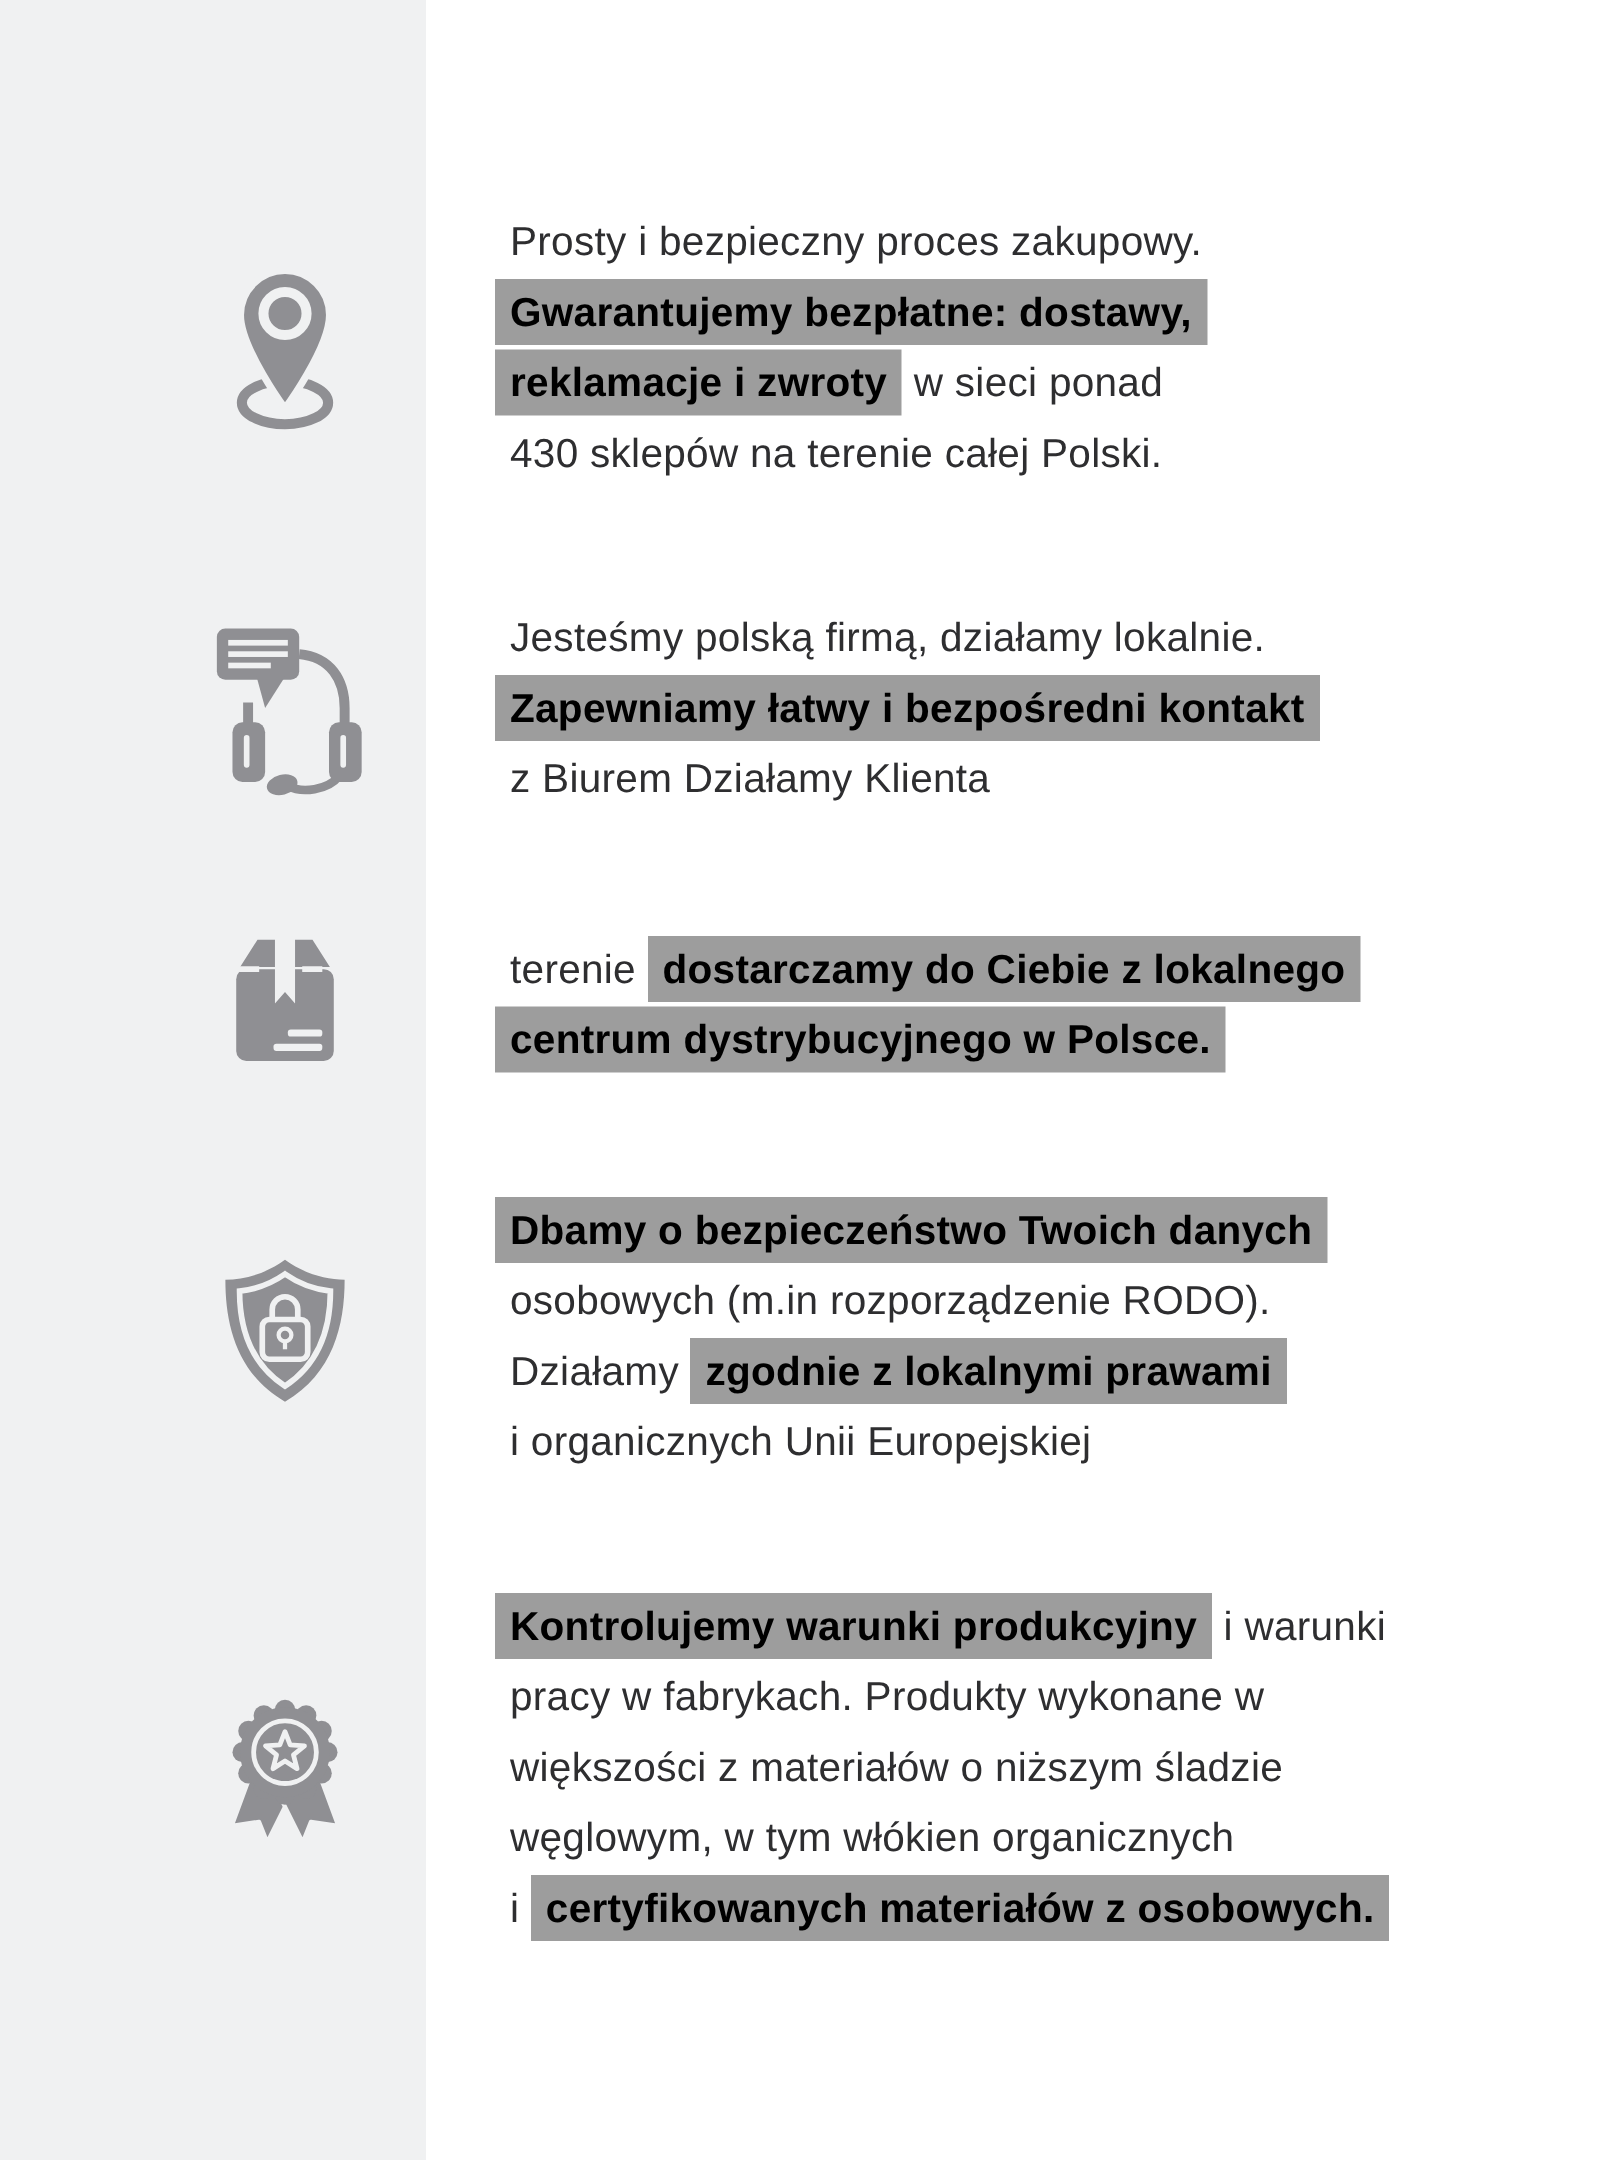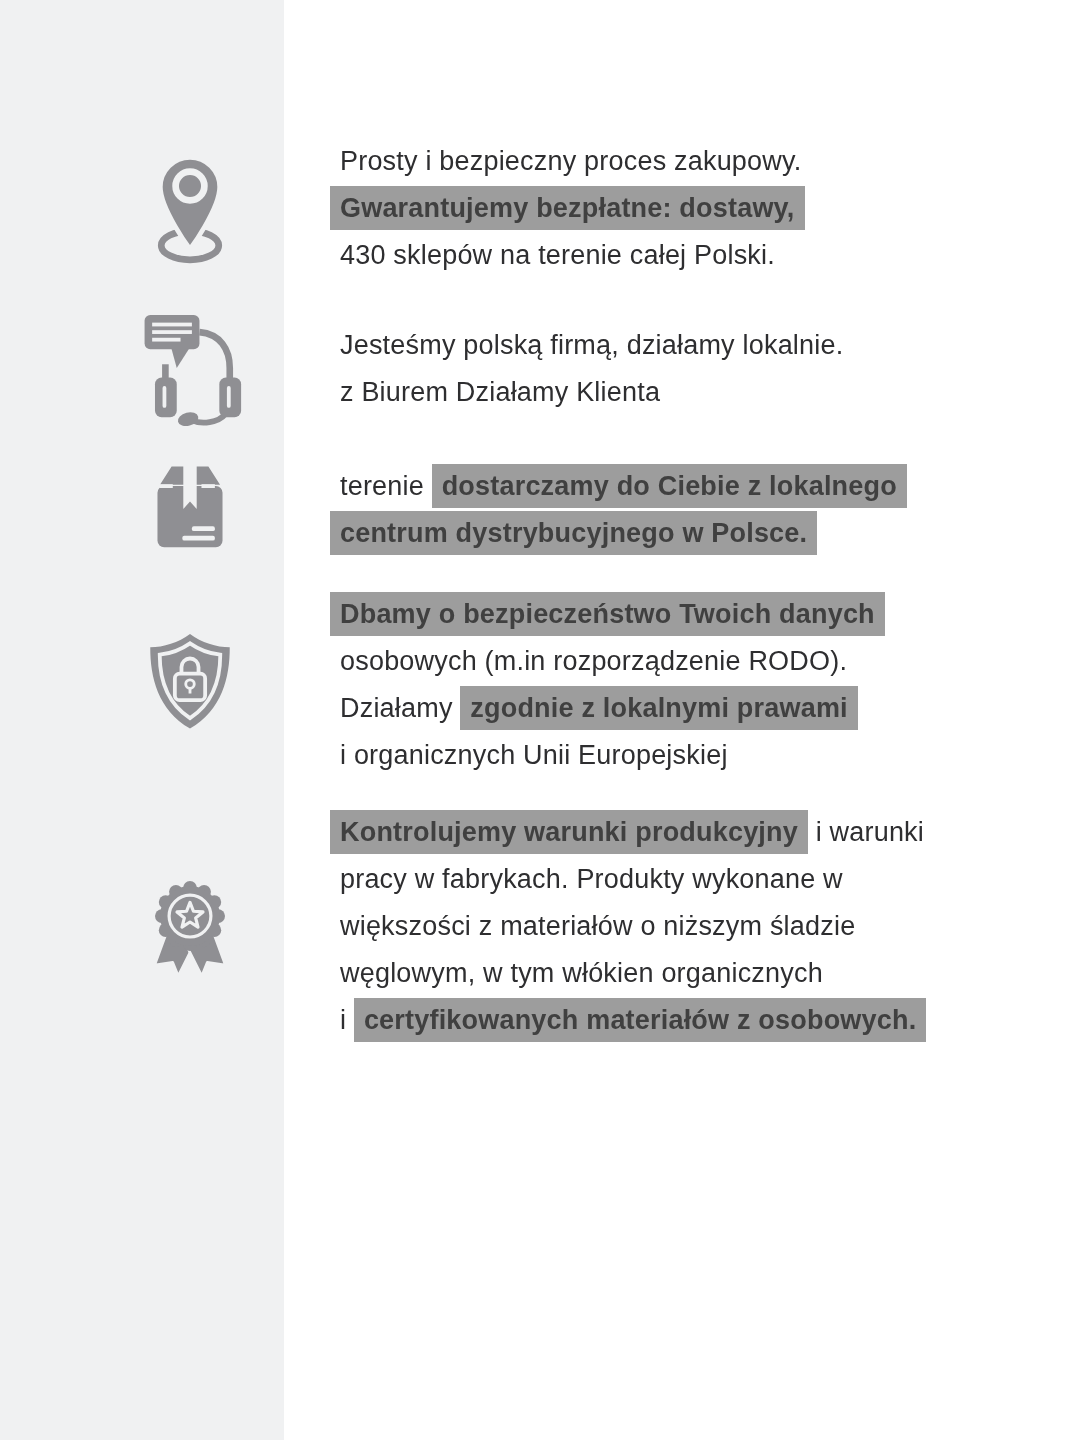--- a/index.html
+++ b/index.html
@@ -21,40 +21,40 @@
   }
   .rail{
     position:absolute;left:0;top:0;
     width:284px;height:1440px;
     background:var(--rail);
   }
   .sections{
     position:relative;
     padding-top:138px;
     display:flex;flex-direction:column;
-    gap:30px;
+    gap:76px;
   }
   .row{display:flex;align-items:center;}
   .icon-cell{
     flex:0 0 284px;width:284px;
     display:flex;justify-content:center;align-items:center;
   }
   .icon-cell svg{transform:translateX(48px);display:block;}
   .text-cell{padding-left:56px;}
   .line{
     font-size:27px;
     line-height:47px;
     letter-spacing:0.2px;
     color:var(--txt);
     white-space:nowrap;
   }
   .seg{color:var(--txt);}
   .seg.hl{
     background:var(--hl);
-    color:#404040;
+    color:#000000;
     font-weight:bold;
     padding:7px 10px;
   }
   .line > .seg.hl:first-child{margin-left:-10px;}
   
   .fG{fill:var(--icon);}
   .sG{stroke:var(--icon);fill:none;}
   .fC{fill:var(--cut);}
   .sC{stroke:var(--cut);fill:none;}
   .fGsC{fill:var(--icon);stroke:var(--cut);}
@@ -69,20 +69,21 @@
         <div class="icon-cell">
           <svg width="92" height="112" viewBox="0 0 96 116">
     <ellipse class="sG" cx="48" cy="96" rx="30" ry="15" stroke-width="7"></ellipse>
     <path class="fGsC" stroke-width="5" d="M48 4 C31 4 17 18 17 35 C17 58 48 100 48 100 C48 100 79 58 79 35 C79 18 65 4 48 4 Z"></path>
     <circle class="sC" cx="48" cy="34" r="15" stroke-width="7"></circle>
   </svg>
         </div>
         <div class="text-cell">
           <div class="line"><span class="seg">Prosty i bezpieczny proces zakupowy.</span></div>
           <div class="line"><span class="seg hl">Gwarantujemy bezpłatne: dostawy,</span></div>
+          <div class="line"><span class="seg hl">reklamacje i zwroty</span><span class="seg"> w sieci ponad</span></div>
           <div class="line"><span class="seg">430 sklepów na terenie całej Polski.</span></div>
         </div>
       </section>
       <section class="row">
         <div class="icon-cell">
           <svg width="106" height="120" viewBox="0 0 112 126">
     <path class="sG" stroke-width="7" d="M66 24 C88 26 98 42 98 62 L98 78"></path>
     <path class="sG" stroke-width="7" d="M30 58 L30 78"></path>
     <rect class="fG" x="8" y="6" width="58" height="36" rx="6"></rect>
     <polygon class="fG" points="36,40 56,40 42,62"></polygon>
@@ -92,20 +93,21 @@
     <path class="sG" stroke-width="6" d="M94 110 C86 120 68 122 58 117"></path>
     <ellipse class="fG" cx="54" cy="116" rx="11" ry="7" transform="rotate(-14 54 116)"></ellipse>
     <rect class="fG" x="19" y="72" width="23" height="42" rx="7"></rect>
     <rect class="fG" x="87" y="72" width="23" height="42" rx="7"></rect>
     <rect class="fC" x="27" y="81" width="4" height="23" rx="2"></rect>
     <rect class="fC" x="95" y="81" width="4" height="23" rx="2"></rect>
   </svg>
         </div>
         <div class="text-cell">
           <div class="line"><span class="seg">Jesteśmy polską firmą, działamy lokalnie.</span></div>
+          <div class="line"><span class="seg hl">Zapewniamy łatwy i bezpośredni kontakt</span></div>
           <div class="line"><span class="seg">z Biurem Działamy Klienta</span></div>
         </div>
       </section>
       <section class="row">
         <div class="icon-cell">
           <svg width="88" height="102" viewBox="0 0 92 106">
     <path class="fGsC" stroke-width="3" stroke-linejoin="round" d="M26 6 L66 6 L80 28 L12 28 Z"></path>
     <rect class="fG" x="12" y="28" width="68" height="64" rx="7"></rect>
     <rect class="fC" x="14" y="26" width="14" height="4"></rect>
     <rect class="fC" x="58" y="26" width="14" height="4"></rect>

